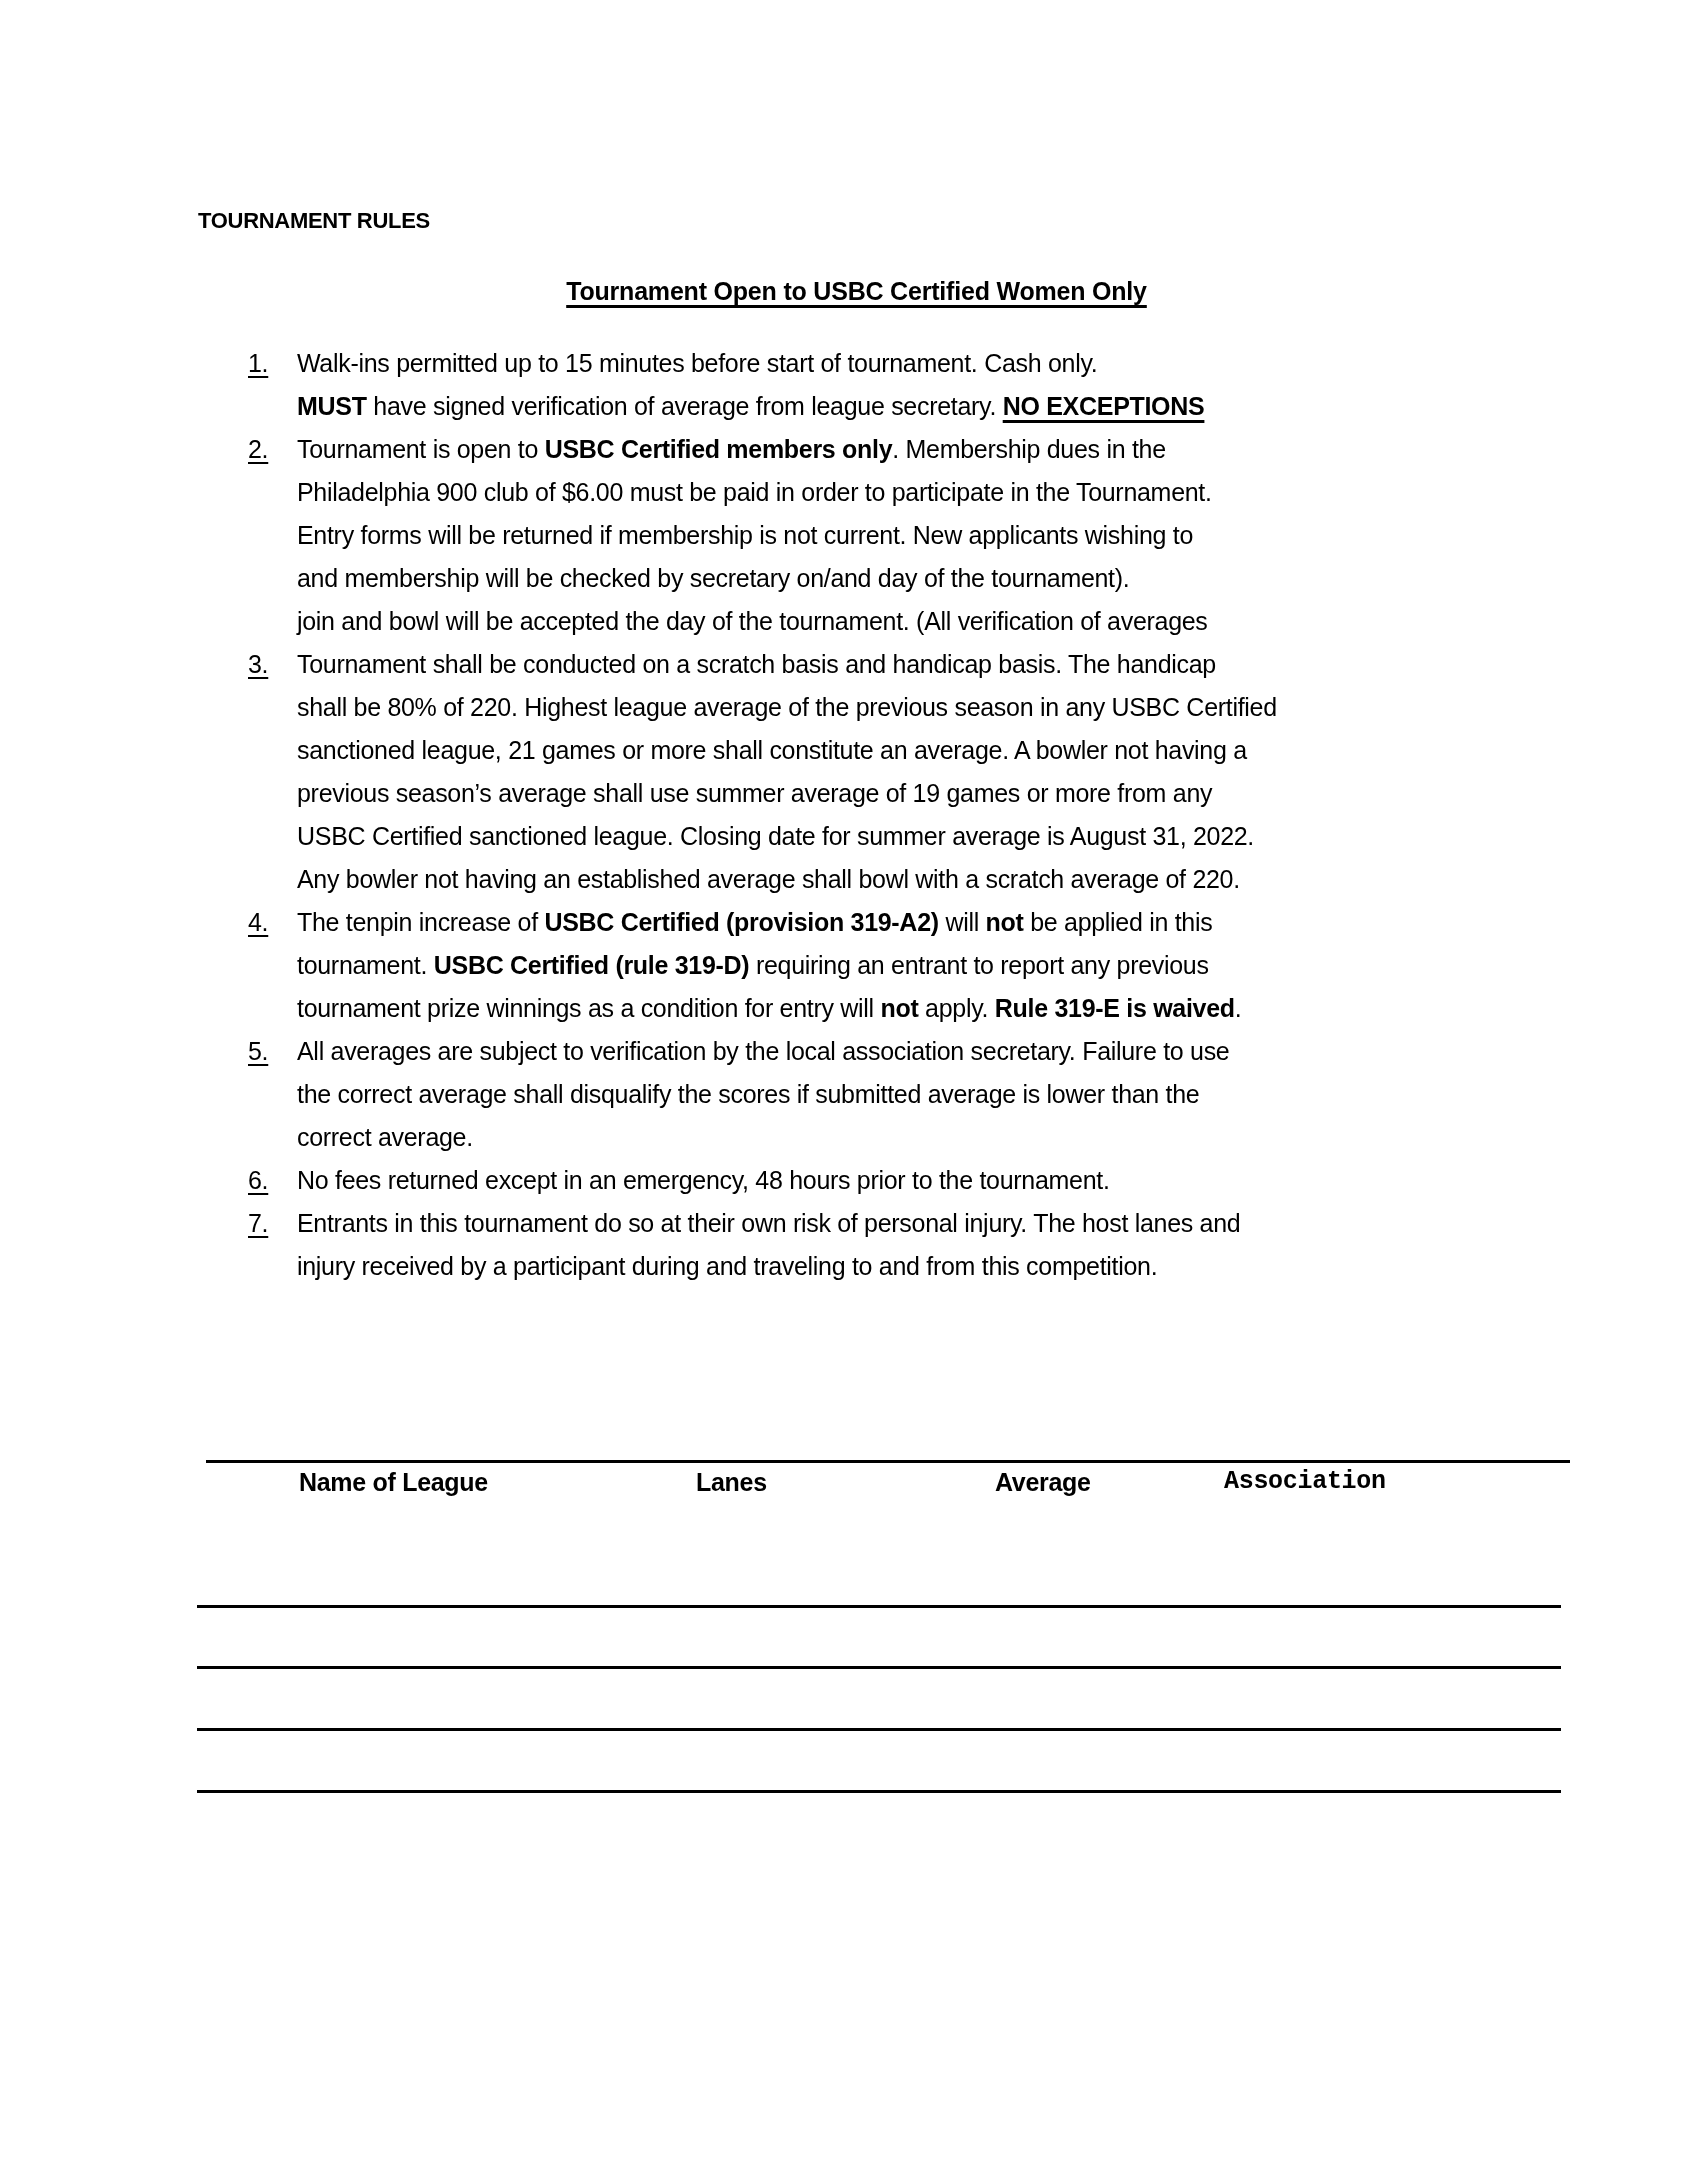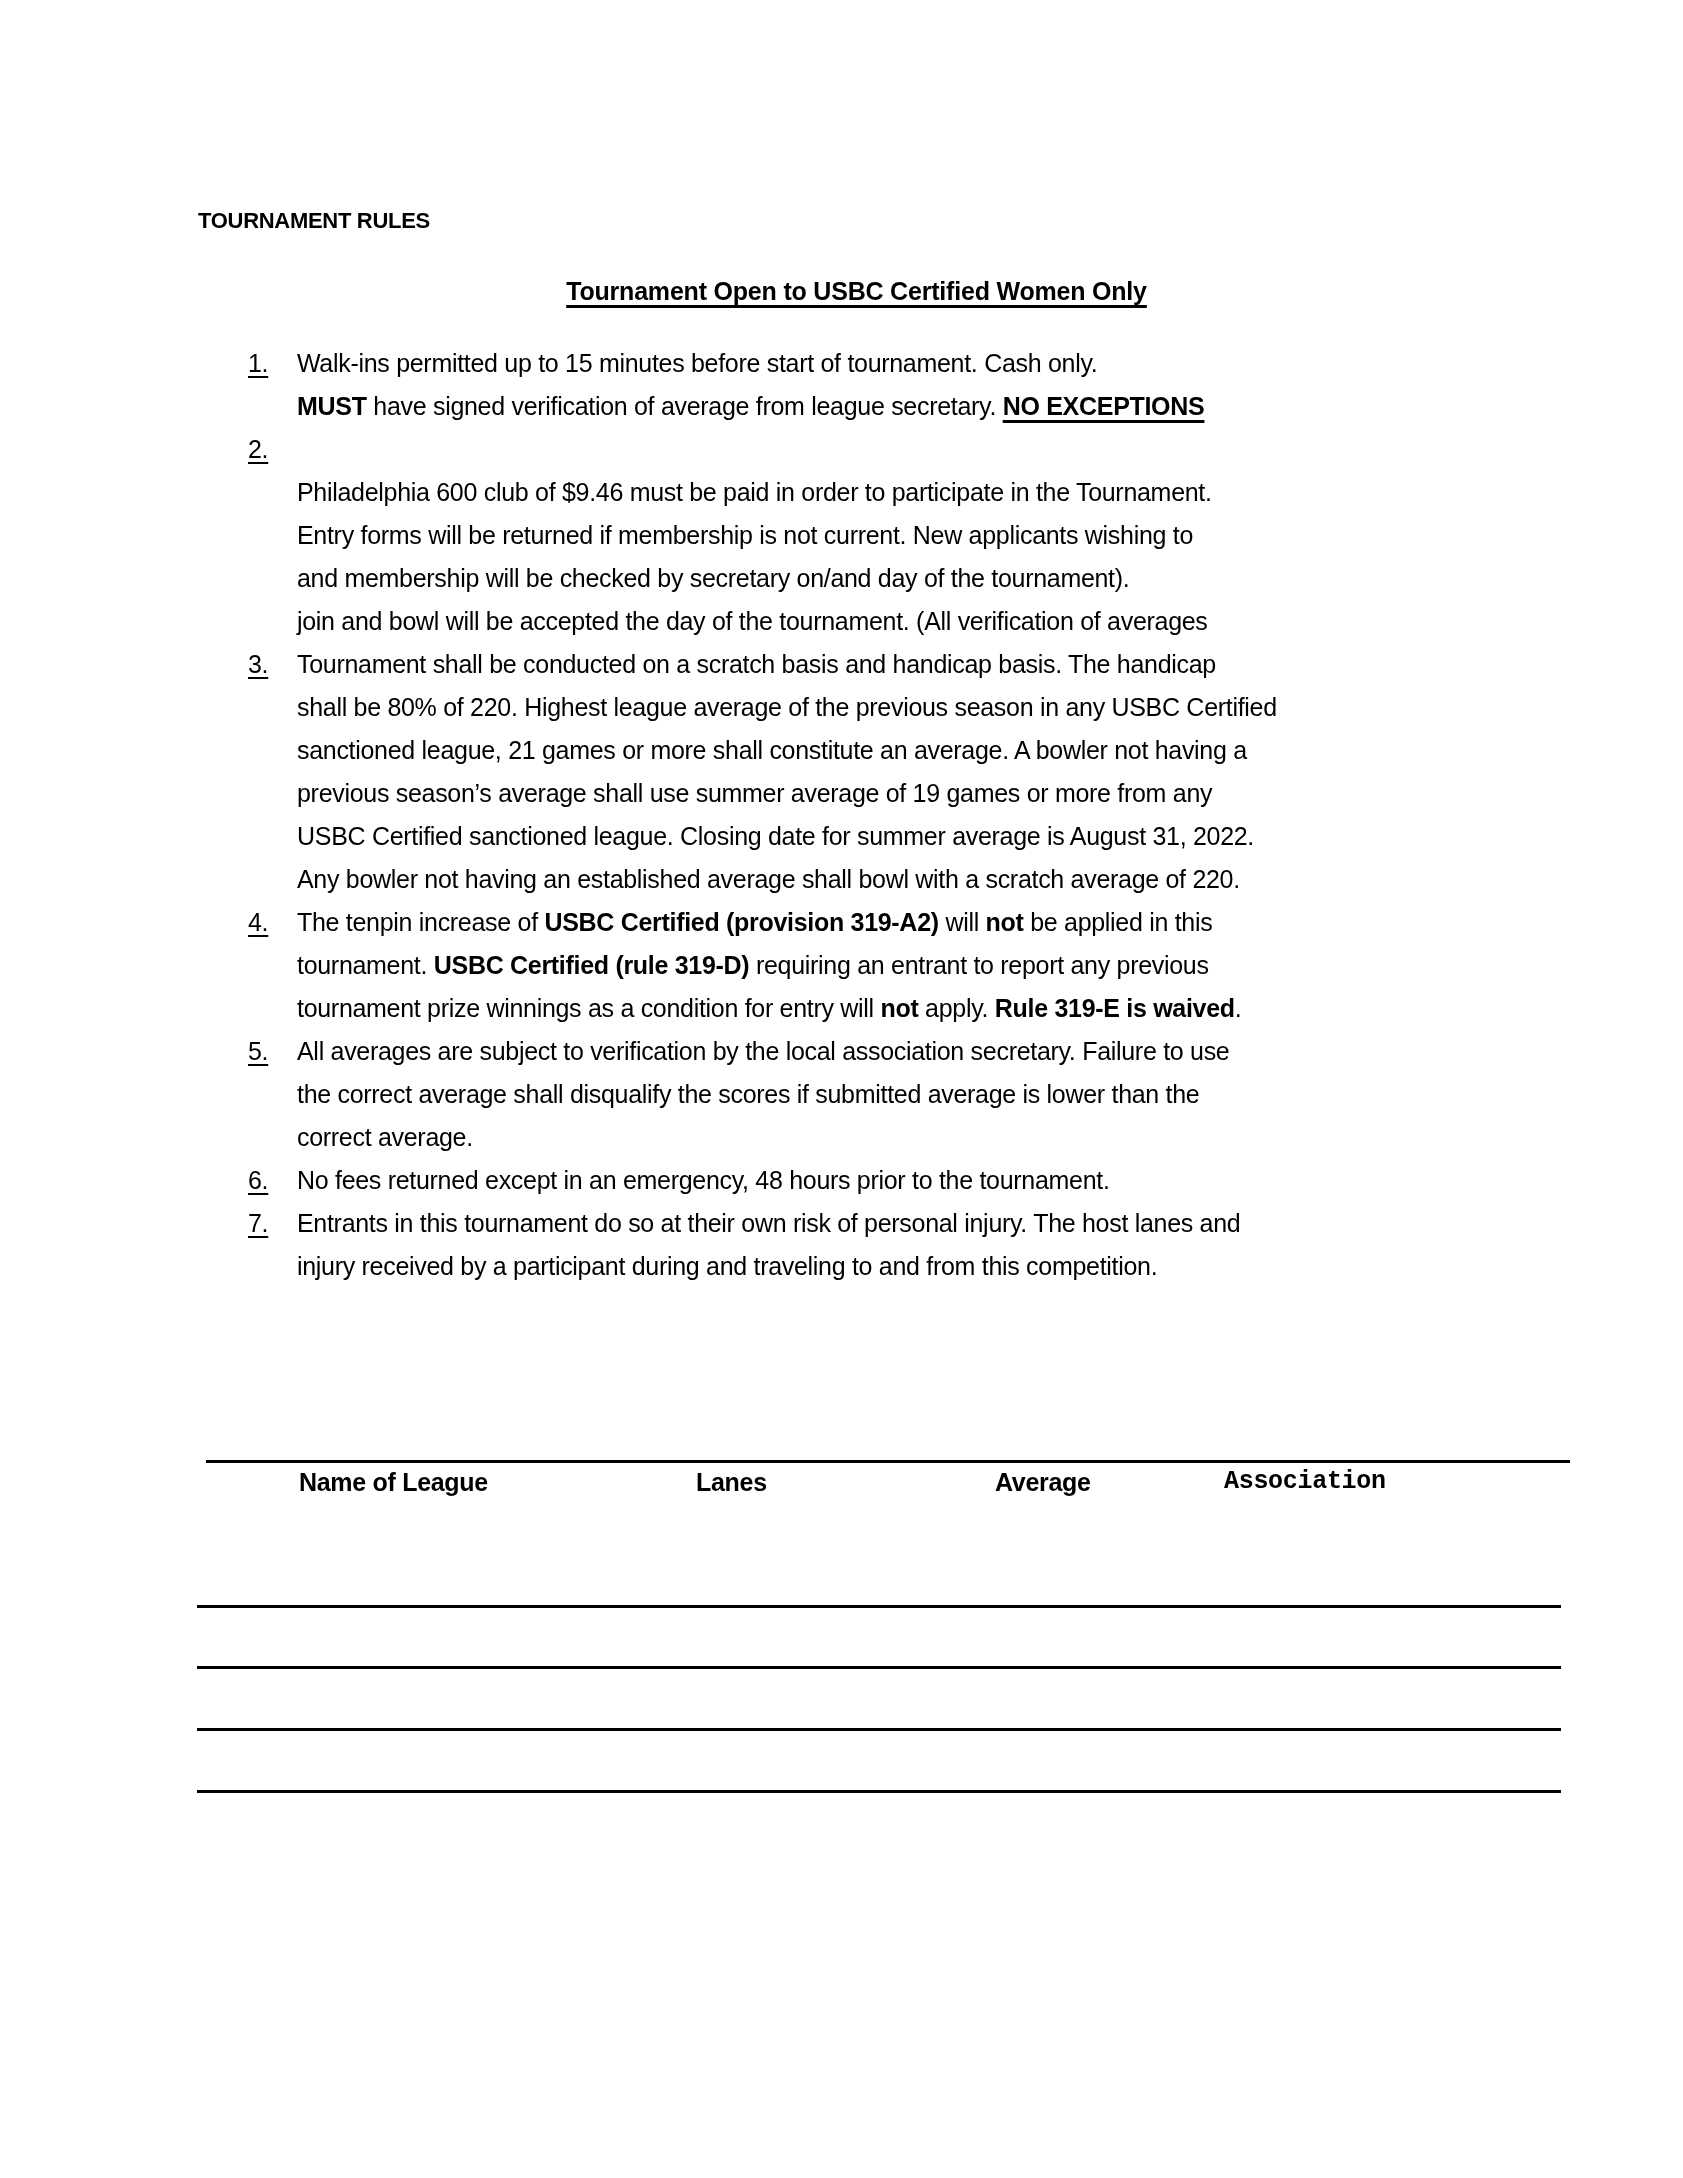--- a/index.html
+++ b/index.html
@@ -33,23 +33,24 @@
   <div class="rules" id="rules">
       <div class="rule-line">
         <span class="rule-num">1.</span>
         <span class="rule-text"><span>Walk-ins permitted up to 15 minutes before start of tournament. Cash only.</span></span>
       </div>
       <div class="rule-line">
         <span class="rule-text"><span class="b">MUST</span><span> have signed verification of average from league secretary. </span><span class="b u">NO EXCEPTIONS</span></span>
       </div>
       <div class="rule-line">
         <span class="rule-num">2.</span>
+        <span class="rule-text"><span>Tournament is open to </span><span class="b">USBC Certified members only</span><span>. Membership dues in the</span></span>
       </div>
       <div class="rule-line">
-        <span class="rule-text"><span>Philadelphia 600 club of $9.46 must be paid in order to participate in the Tournament.</span></span>
+        <span class="rule-text"><span>Philadelphia 900 club of $6.00 must be paid in order to participate in the Tournament.</span></span>
       </div>
       <div class="rule-line">
         <span class="rule-text"><span>Entry forms will be returned if membership is not current.  New applicants wishing to</span></span>
       </div>
       <div class="rule-line">
         <span class="rule-text"><span>and membership will be checked by secretary on/and day of the tournament).</span></span>
       </div>
       <div class="rule-line">
         <span class="rule-text"><span>join and bowl will be accepted the day of the tournament. (All verification of averages</span></span>
       </div>

